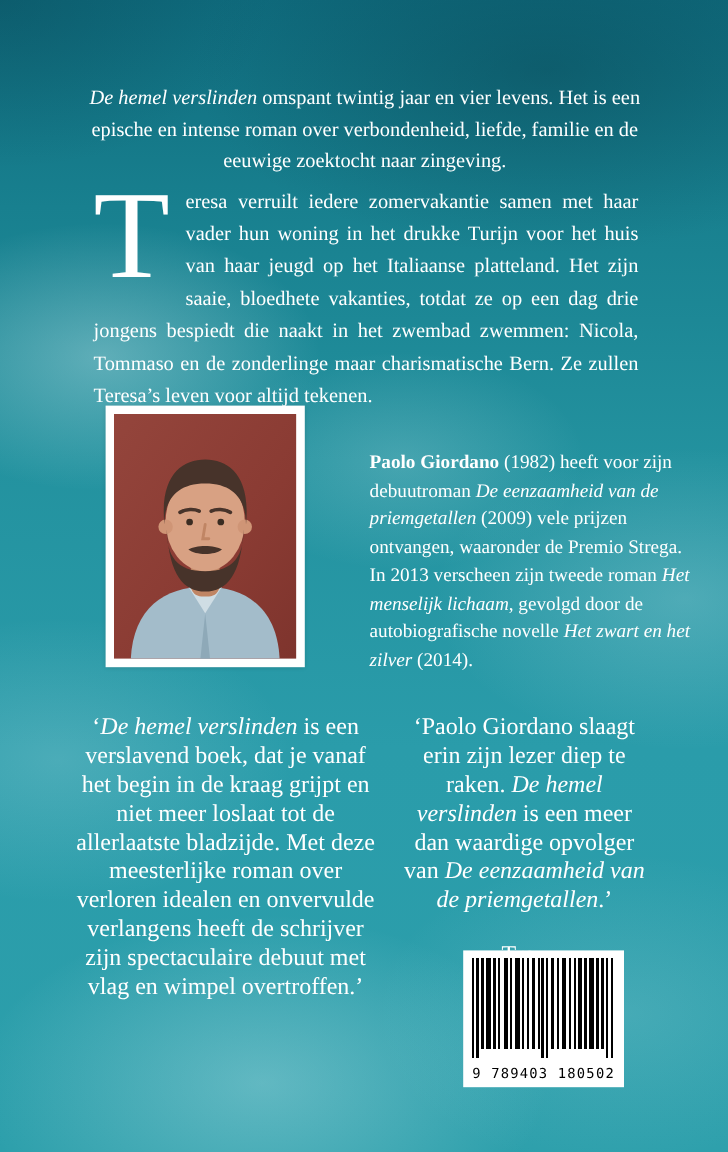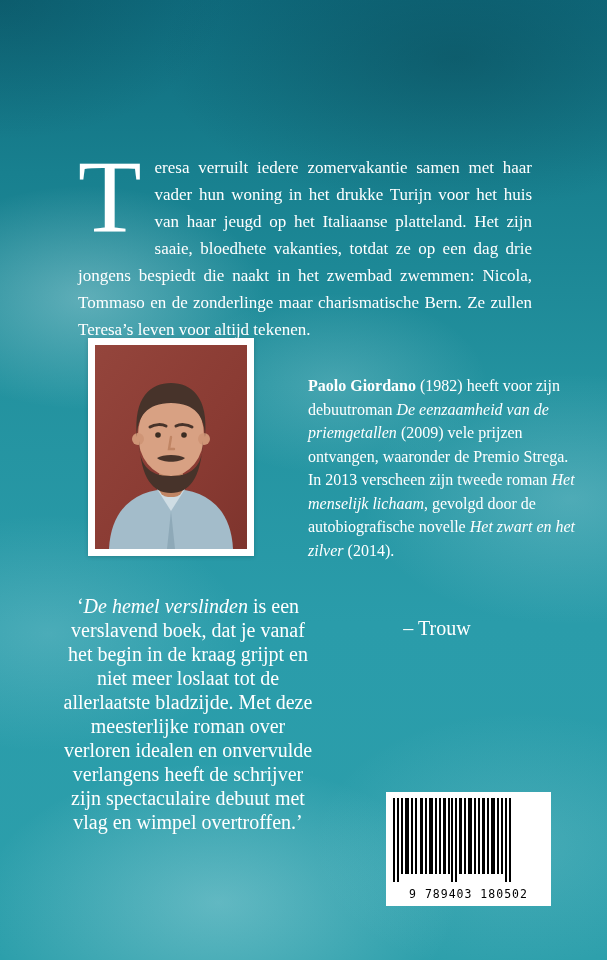--- a/index.html
+++ b/index.html
@@ -54,35 +54,36 @@
   .quote-right { left: 334px; width: 206px; }
   .attribution { margin-top: 22px; }
 
   .publisher {
     position: absolute; top: 876px; left: 57px;
     font-family: "Liberation Sans", sans-serif; font-weight: bold;
     font-size: 19px; letter-spacing: 0.3px;
   }
   .barcode {
     position: absolute; top: 792px; left: 386px;
-    width: 134px; height: 114px; background: #ffffff; padding-left: 31px;
+    width: 134px; height: 114px; background: #ffffff;
   }
   .barcode svg { position: absolute; top: 6px; left: 7px; }
   .barcode-digits {
     position: absolute; bottom: 5px; left: 0; width: 100%;
     text-align: center; color: #000000;
     font-family: "DejaVu Sans Mono", monospace;
     font-size: 11.5px; letter-spacing: 1px;
   }
 </style>
 </head>
 <body>
 
 <div class="cover">
 
+  <p class="intro"><span class="i">De hemel verslinden</span><span> omspant twintig jaar en vier levens. Het is een epische en intense roman over verbondenheid, liefde, familie en de eeuwige zoektocht naar zingeving.</span></p>
 
   <div class="synopsis">
     <span class="dropcap">T</span><span><span>eresa verruilt iedere zomervakantie samen met haar vader hun woning in het drukke Turijn voor het huis van haar jeugd op het Italiaanse platteland. Het zijn saaie, bloedhete vakanties, totdat ze op een dag drie jongens bespiedt die naakt in het zwembad zwemmen: Nicola, Tommaso en de zonderlinge maar charismatische Bern. Ze zullen Teresa’s leven voor altijd tekenen.</span></span>
   </div>
 
   <div class="photo-frame">
     <svg viewBox="0 0 152 204">
       <defs>
         <linearGradient id="bgred" x1="0" y1="0" x2="1" y2="1">
           <stop offset="0" stop-color="#94453c"></stop>
@@ -117,20 +118,21 @@
     </svg>
   </div>
 
   <p class="bio"><span class="b">Paolo Giordano</span><span> (1982) heeft voor zijn debuutroman </span><span class="i">De eenzaamheid van de priemgetallen</span><span> (2009) vele prijzen ontvangen, waaronder de Premio Strega. In 2013 verscheen zijn tweede roman </span><span class="i">Het menselijk lichaam</span><span>, gevolgd door de autobiografische novelle </span><span class="i">Het zwart en het zilver</span><span> (2014).</span></p>
 
   <div class="quote quote-left">
     <span><span>‘</span><span class="i">De hemel verslinden</span><span> is een verslavend boek, dat je vanaf het begin in de kraag grijpt en niet meer loslaat tot de allerlaatste bladzijde. Met deze meesterlijke roman over verloren idealen en onvervulde verlangens heeft de schrijver zijn spectaculaire debuut met vlag en wimpel overtroffen.’</span></span>
   </div>
 
   <div class="quote quote-right">
+    <span><span>‘Paolo Giordano slaagt erin zijn lezer diep te raken. </span><span class="i">De hemel verslinden</span><span> is een meer dan waardige opvolger van </span><span class="i">De eenzaamheid van de priemgetallen</span><span>.’</span></span>
     <div class="attribution">– Trouw</div>
   </div>
 
 
   <div class="barcode">
     <svg width="120" height="84" viewBox="0 0 120 84" shape-rendering="crispEdges">
       <g fill="#000000">
         <rect x="0" y="0" width="2" height="84"></rect>
         <rect x="4" y="0" width="2" height="84"></rect>
         <rect x="8" y="0" width="2" height="76"></rect>

